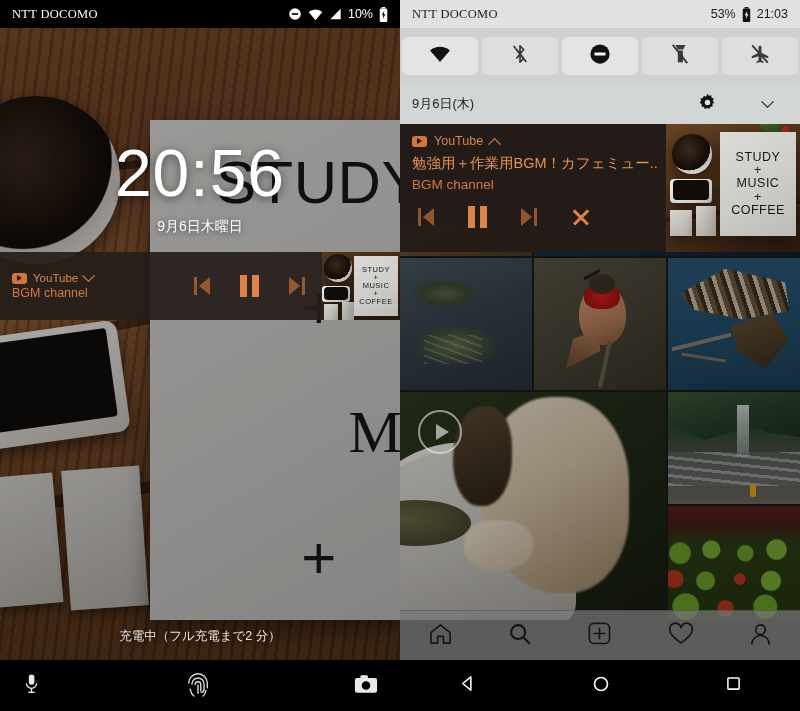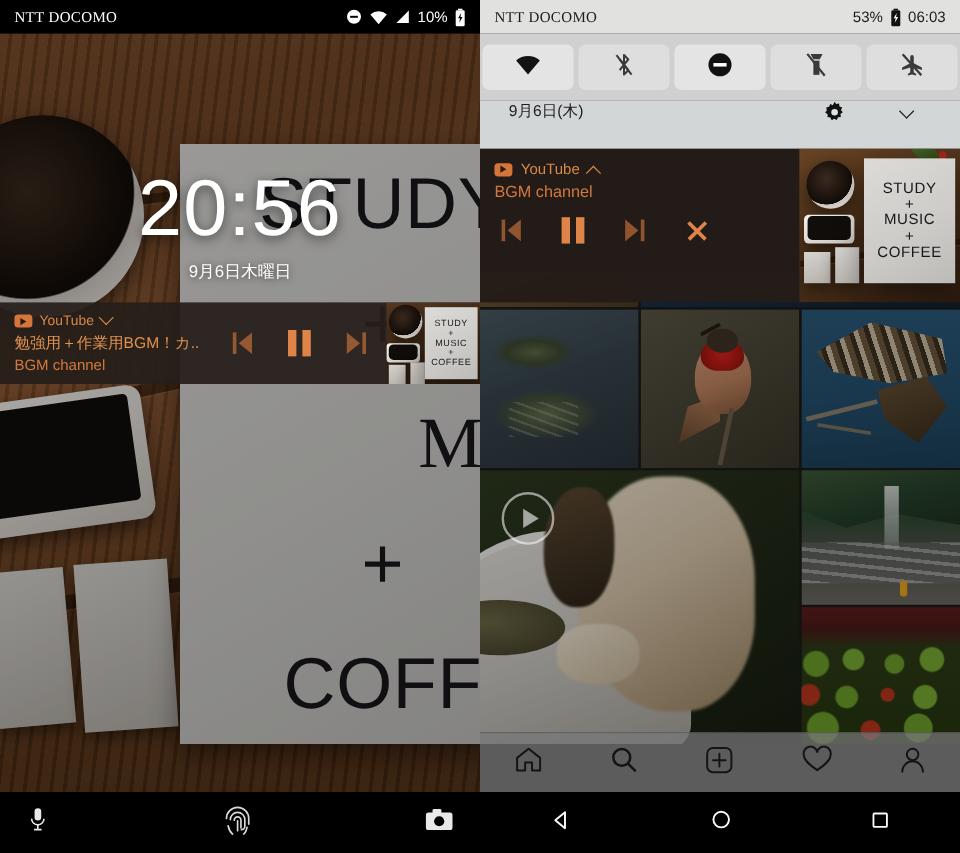--- a/index.html
+++ b/index.html
@@ -309,21 +309,21 @@
   }
   .qs-tile {
     flex:1; height:38px; margin:0 2px; border-radius:6px;
     display:flex; align-items:center; justify-content:center;
     background: rgba(255,255,255,0.30);
   }
   .qs-tile.lit { background: rgba(255,255,255,0.42); }
   .shade-date {
     position:absolute; left:0; right:0; top:84px; height:40px; z-index:9;
     background: rgba(222,226,227,0.94);
-    display:flex; align-items:flex-start; padding: 0 24px;
+    display:flex; align-items:center; padding: 0 12px;
     font-size:13px; color:#1e1e1e;
   }
   .shade-date .spacer { flex:1; }
   .shade-icons { display:flex; align-items:center; gap: 46px; padding-right: 16px; }
 
   
   .notif-expanded {
     position:absolute; left:0; right:0; top:124px; height:128px; z-index:9;
     background: rgba(36,28,24,0.97); overflow:hidden;
   }
@@ -352,21 +352,20 @@
       <div class="wood-plank" style="left:-30px;top:150px;width:500px;height:8px;transform:rotate(-7deg);"></div>
       <div class="coffee-cup" style="left:-48px;top:96px;width:168px;height:168px;"></div>
       <div class="phone-white" style="left:-36px;top:330px;width:160px;height:112px;transform:rotate(-8deg);"></div>
       <div class="notepad" style="left:-6px;top:475px;width:64px;height:130px;transform:rotate(-5deg);"></div>
       <div class="notepad" style="left:66px;top:468px;width:78px;height:140px;transform:rotate(-4deg);"></div>
       <div class="poster" style="left:150px;top:120px;width:330px;height:500px;font-size:60px;font-weight:400;align-items:flex-start;padding-left:8px;justify-content:space-around;">
         <div style="width:100%;text-align:center;">STUDY</div>
         <div style="width:100%;text-align:center;">+</div>
         <div style="width:100%;text-align:right;font-family:Liberation Serif, serif;">MUS</div>
         <div style="width:100%;text-align:center;">+</div>
-        <div style="width:100%;text-align:center;">COFF</div>
       </div>
       <div class="leaf" style="left:290px;top:-10px;width:44px;height:26px;transform:rotate(20deg);"></div>
       <div class="berry" style="left:330px;top:4px;width:9px;height:9px;"></div>
       <div class="berry" style="left:344px;top:12px;width:8px;height:8px;"></div>
     </div>
     <div class="lock-dim"></div>
 
     <div class="statusbar">
       <div class="sb-left">NTT DOCOMO</div>
       <div class="sb-right">
@@ -404,21 +403,20 @@
 
     <div class="notif-collapsed">
       <div class="nc-text">
         <div class="nc-app">
           <span class="yt-badge">
               <i></i>
             </span>
           <span>YouTube</span>
           <span class="chev down"></span>
         </div>
-        <div class="nc-title">勉強用＋作業用BGM！カ..</div>
         <div class="nc-sub">BGM channel</div>
       </div>
       <div class="nc-controls">
         <span class="btn-prev">
             <span class="bar-v"></span>
             <span class="tri-l"></span>
           </span>
         <span class="btn-pause">
             <span></span>
             <span></span>
@@ -437,20 +435,21 @@
         <div class="poster" style="right:2px;top:4px;width:44px;height:60px;font-size:7.5px;font-weight:400;">
           <div>STUDY</div>
             <div>+</div>
             <div>MUSIC</div>
             <div>+</div>
             <div>COFFEE</div>
         </div>
       </div>
     </div>
 
+    <div class="charging-text">充電中（フル充電まで2 分）</div>
 
     <div class="lock-bottombar">
       <span>
         <svg width="19" height="24" viewBox="0 0 24 28" fill="none" stroke="#e9e9e9" stroke-width="1.7">
           <rect x="8.6" y="2" width="7" height="13" rx="3.5" fill="#e9e9e9" stroke="none"></rect>
           <path d="M5.5 13 a6.5 6.5 0 0 0 13 0"></path>
             <path d="M12 19.5 V24.5"></path>
             <path d="M8 24.5 H16"></path>
         </svg>
       </span>
@@ -599,21 +598,21 @@
       <div class="sb-left">NTT DOCOMO</div>
       <div class="sb-right" style="color:#1b1b1b;">
         <span>53%</span>
         <span class="ic">
           <svg width="9" height="15" viewBox="0 0 12 20">
             <rect x="3.5" y="0" width="5" height="2" fill="#111"></rect>
             <rect x="1" y="2" width="10" height="18" rx="1.6" fill="#111"></rect>
             <path d="M7 5 L3.6 11 L5.8 11 L5 16 L8.6 9.6 L6.3 9.6 Z" fill="#fff"></path>
           </svg>
         </span>
-        <span>06:03</span>
+        <span>21:03</span>
       </div>
     </div>
 
     <div class="shade-qs">
       <div class="qs-tile lit">
         <span>
           <svg width="22" height="18" viewBox="0 0 24 20">
               <path d="M12 19 L1 6 A17 17 0 0 1 23 6 Z" fill="#121212"></path>
             </svg>
         </span>
@@ -669,20 +668,21 @@
 
     <div class="notif-expanded">
       <div class="ne-pad">
         <div class="ne-app">
           <span class="yt-badge">
               <i></i>
             </span>
           <span>YouTube</span>
           <span class="chev up"></span>
         </div>
+        <div class="ne-title">勉強用＋作業用BGM！カフェミュー..</div>
         <div class="ne-sub">BGM channel</div>
         <div class="ne-controls">
           <span class="btn-prev">
               <span class="bar-v"></span>
               <span class="tri-l"></span>
             </span>
           <span class="btn-pause">
               <span></span>
               <span></span>
             </span>

